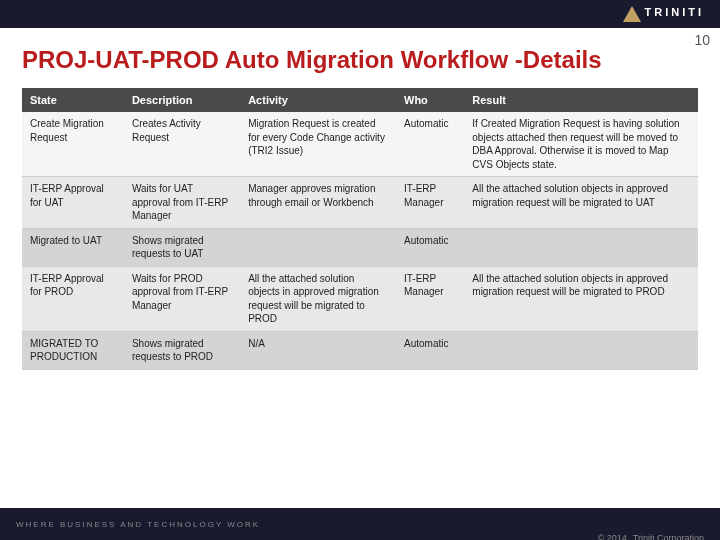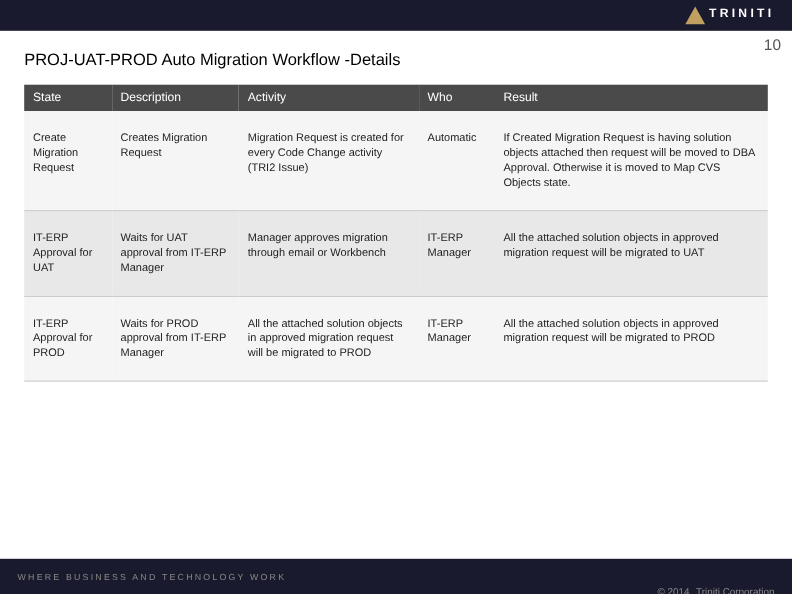--- a/index.html
+++ b/index.html
@@ -40,63 +40,63 @@
       letter-spacing: 3px;
       font-weight: bold;
     }
 
     
     .main-content {
       padding: 18px 22px 10px 22px;
     }
 
     .page-title {
-      font-size: 15px;
-      font-weight: normal;
-      color: #000000;
+      font-size: 24px;
+      font-weight: bold;
+      color: #b91c1c;
       margin-bottom: 14px;
     }
 
     
     table {
       width: 100%;
       border-collapse: collapse;
       font-size: 10px;
     }
 
     thead tr {
       background: #4a4a4a;
       color: #ffffff;
     }
 
     thead th {
       padding: 6px 8px;
       text-align: left;
-      font-weight: normal;
+      font-weight: bold;
       font-size: 11px;
     }
 
     tbody tr {
       border-bottom: 1px solid #cccccc;
     }
 
     tbody tr:nth-child(odd) {
       background: #f5f5f5;
     }
     tbody tr:nth-child(even) {
       background: #e8e8e8;
     }
 
     
     tbody tr.highlight {
       background: #d4d4d4;
     }
 
     tbody td {
-      padding: 18px 8px;
+      padding: 5px 8px;
       vertical-align: top;
       line-height: 1.35;
       color: #222222;
     }
 
     td.italic {
       font-style: italic;
     }
 
     
@@ -158,38 +158,52 @@
         <th>State</th>
         <th>Description</th>
         <th>Activity</th>
         <th>Who</th>
         <th>Result</th>
       </tr>
     </thead>
     <tbody id="table-body">
     <tr>
           <td>Create Migration Request</td>
-          <td>Creates Migration Request</td>
+          <td>Creates Activity Request</td>
           <td>Migration Request is created for every Code Change activity (TRI2 Issue)</td>
           <td>Automatic</td>
           <td>If Created Migration Request is having solution objects attached then request will be moved to DBA Approval. Otherwise it is moved to Map CVS Objects state.</td>
         </tr>
         <tr>
           <td>IT-ERP Approval for UAT</td>
           <td>Waits for UAT approval from IT-ERP Manager</td>
           <td>Manager approves migration through email or Workbench</td>
           <td>IT-ERP Manager</td>
           <td>All the attached solution objects in approved migration request will be migrated to UAT</td>
         </tr>
+        <tr class="highlight">
+          <td>Migrated to UAT</td>
+          <td>Shows migrated requests to UAT</td>
+          <td></td>
+          <td>Automatic</td>
+          <td></td>
+        </tr>
         <tr>
           <td>IT-ERP Approval for PROD</td>
           <td>Waits for PROD approval from IT-ERP Manager</td>
           <td>All the attached solution objects in approved migration request will be migrated to PROD</td>
           <td>IT-ERP Manager</td>
           <td>All the attached solution objects in approved migration request will be migrated to PROD</td>
+        </tr>
+        <tr class="highlight">
+          <td>MIGRATED TO PRODUCTION</td>
+          <td>Shows migrated requests to PROD</td>
+          <td>N/A</td>
+          <td>Automatic</td>
+          <td></td>
         </tr>
       </tbody>
   </table>
 </div>
 
 <div class="footer">
   <span class="footer-tagline">WHERE BUSINESS AND TECHNOLOGY WORK</span>
   <div class="footer-right">
     <span>© 2014</span>
     <span>Triniti Corporation</span>

